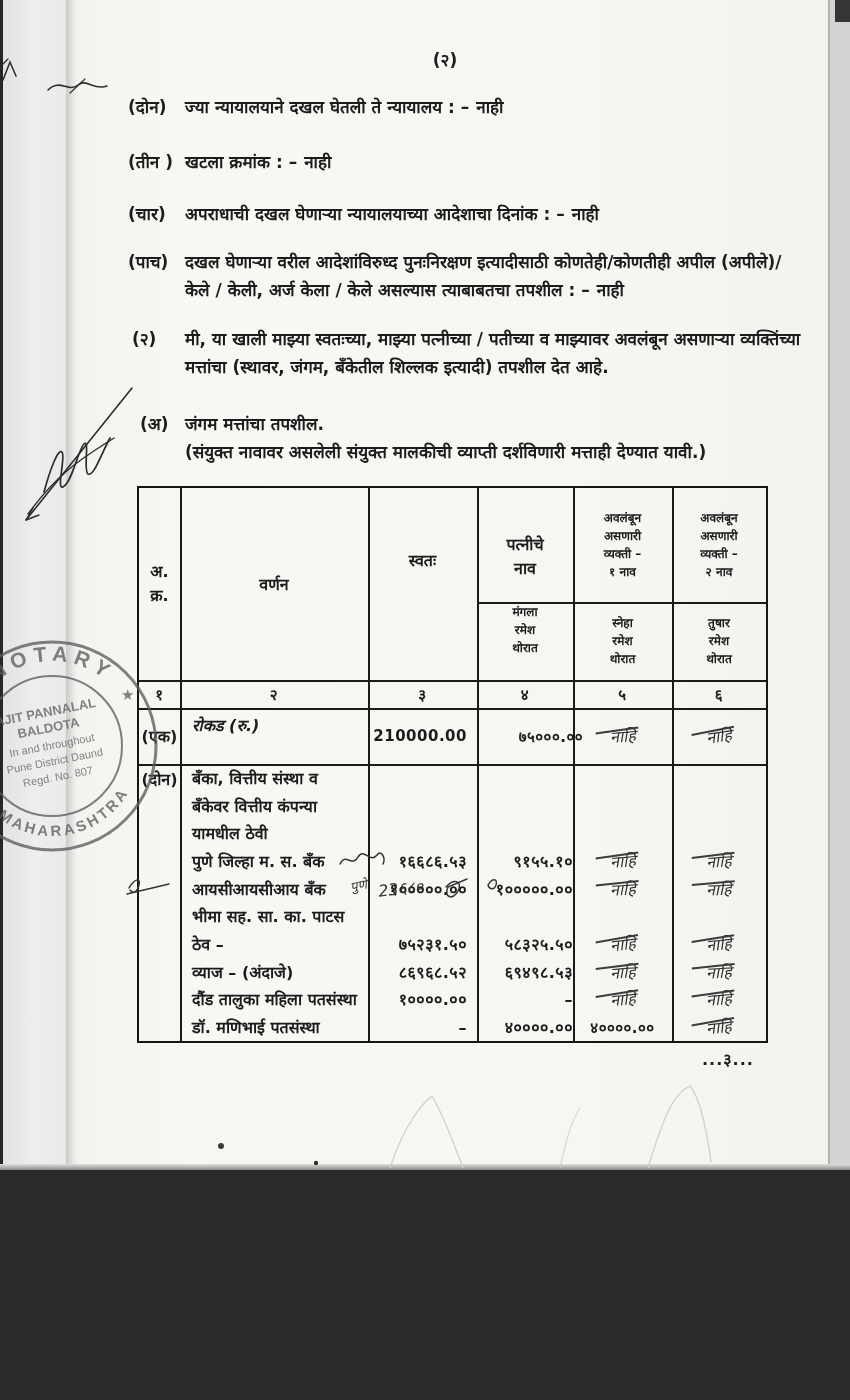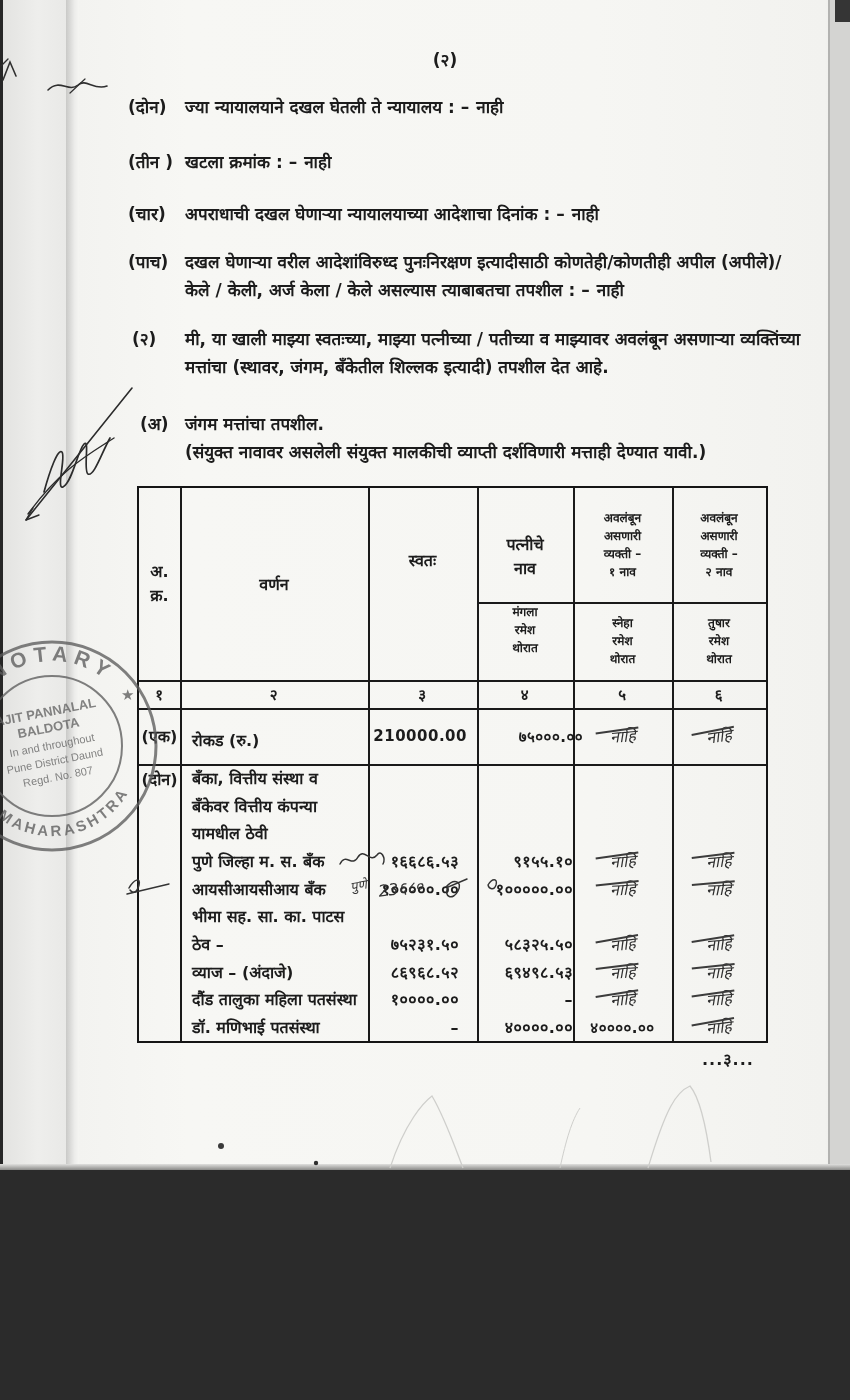--- a/index.html
+++ b/index.html
@@ -28,21 +28,21 @@
   .hline{position:absolute;height:2px;background:#1a1a1a;}
   .cell{position:absolute;display:flex;align-items:center;justify-content:center;font-size:16px;font-weight:600;text-align:center;}
   .pre{white-space:pre-line;line-height:1.5;}
   .small{font-size:12px;}
   .left{justify-content:flex-start;padding-left:12px;box-sizing:border-box;text-align:left;white-space:nowrap;}
   .right{justify-content:flex-end;padding-right:10px;box-sizing:border-box;}
   .num{font-size:15px;font-weight:600;letter-spacing:.5px;}
   .stack{position:absolute;display:flex;flex-direction:column;}
   .stack>div{height:27.7px;display:flex;align-items:center;font-size:16px;font-weight:600;}
   .stack.s-desc>div{justify-content:flex-start;padding-left:12px;white-space:nowrap;}
-  .stack.s-self>div{justify-content:flex-end;padding-right:18px;}
+  .stack.s-self>div{justify-content:flex-end;padding-right:10px;}
   .stack.s-wife>div{justify-content:flex-end;}
   .stack.s-dep>div{justify-content:center;}
   .hw-nahi{position:relative;display:inline-block;font-style:italic;font-size:16px;font-weight:500;color:#2f2f2f;transform:rotate(-5deg);}
   .hw-nahi::after{content:"";position:absolute;left:-14px;right:-3px;top:4px;height:1.8px;background:#3c3c3c;transform:rotate(-3deg);}
   .hw-float{z-index:4;font-style:italic;color:#333;white-space:nowrap;}
   .overlay{position:absolute;left:0;top:0;z-index:5;pointer-events:none;}
 </style>
 </head>
 <body>
 
@@ -131,21 +131,21 @@
 थोरात</div>
 
     <div class="cell num" style="left:0;top:192px;width:41px;height:28px;">१</div>
     <div class="cell num" style="left:41px;top:192px;width:188px;height:28px;">२</div>
     <div class="cell num" style="left:229px;top:192px;width:109px;height:28px;">३</div>
     <div class="cell num" style="left:338px;top:192px;width:96px;height:28px;">४</div>
     <div class="cell num" style="left:434px;top:192px;width:99px;height:28px;">५</div>
     <div class="cell num" style="left:533px;top:192px;width:94px;height:28px;">६</div>
 
     <div class="cell" style="left:0;top:220px;width:41px;height:56px;">(एक)</div>
-    <div class="cell left" style="left:41px;top:224px;width:180px;height:56px;">रोकड (रु.)</div>
+    <div class="cell left" style="left:41px;top:209px;width:180px;height:56px;font-style:italic;">रोकड (रु.)</div>
     <div class="cell right num" style="left:229px;top:220px;width:109px;height:56px;">210000.00</div>
     <div class="cell right num" style="left:338px;top:220px;width:120px;height:56px;padding-right:14px;padding-left:16px;">७५०००.००</div>
     <div class="cell" style="left:434px;top:220px;width:99px;height:56px;">
         <span class="hw-nahi">नाहि</span>
       </div>
     <div class="cell" style="left:533px;top:220px;width:94px;height:56px;">
         <span class="hw-nahi" style="transform:rotate(-8deg);">नाहि</span>
       </div>
 
     <div class="cell" style="left:0;top:276px;width:41px;height:30px;">(दोन)</div>

